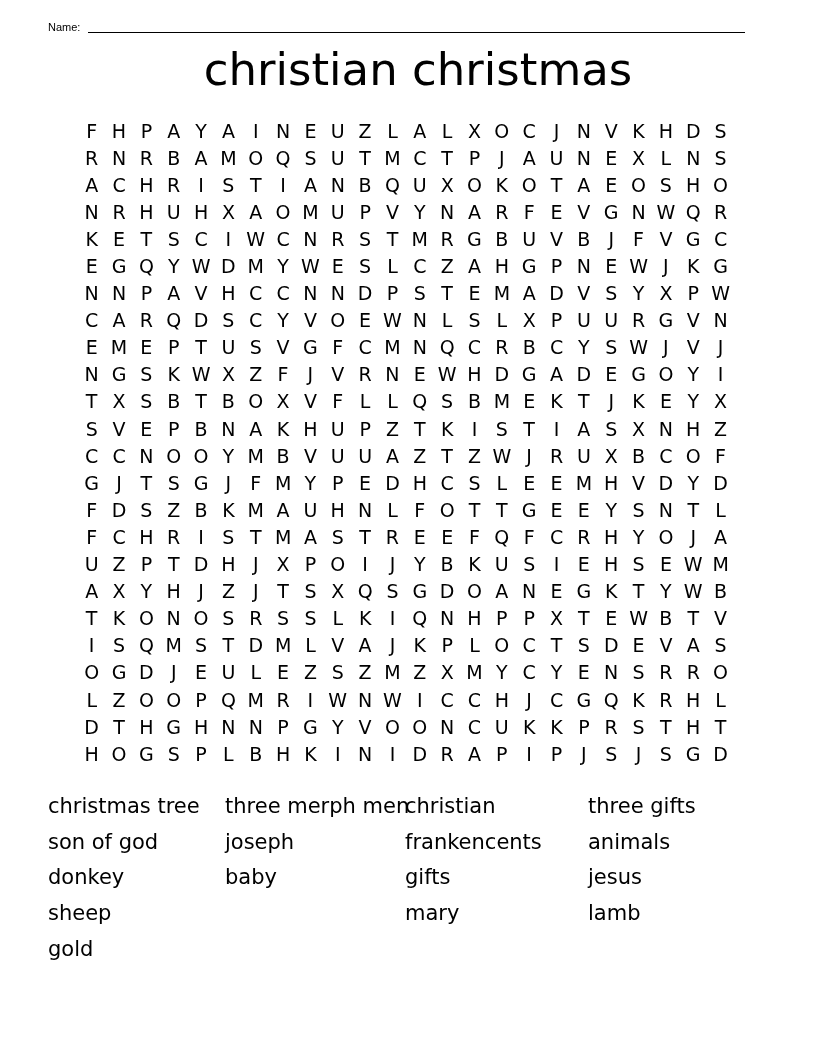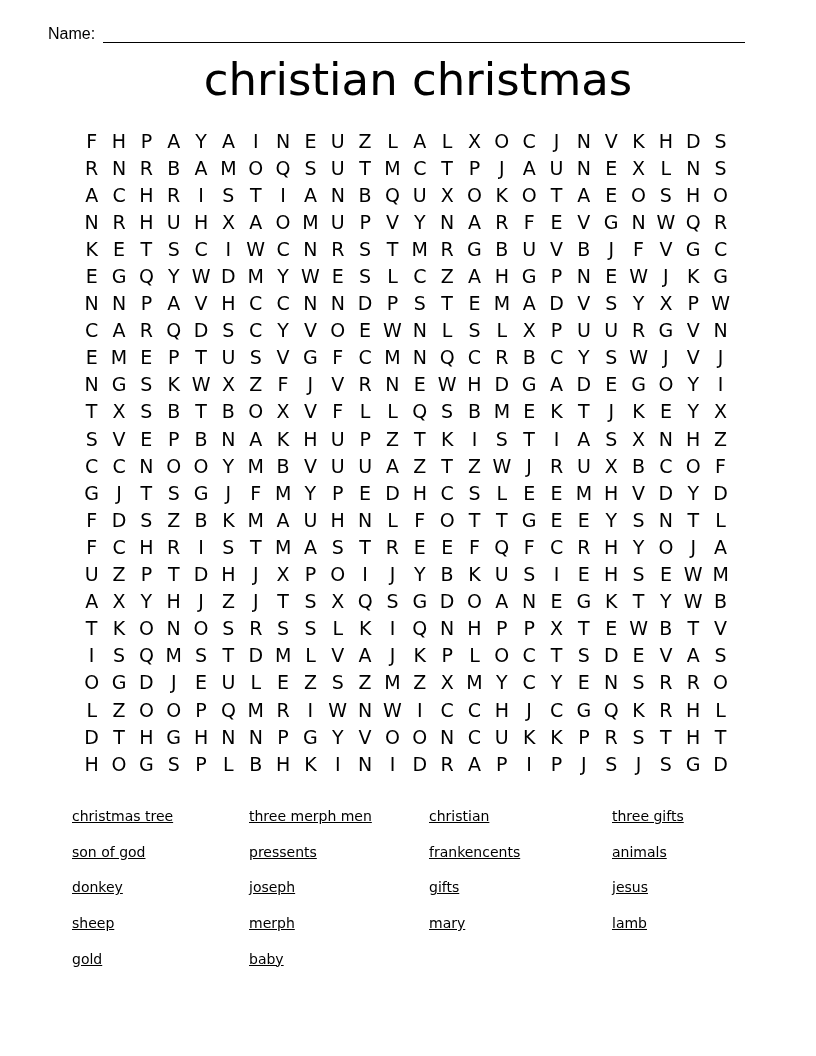--- a/index.html
+++ b/index.html
@@ -7,23 +7,23 @@
     width: 816px;
     height: 1056px;
     background: #ffffff;
     color: #000000;
     font-family: "DejaVu Sans", sans-serif;
     overflow: hidden;
   }
   .name-row {
     display: flex;
     align-items: flex-end;
-    padding: 21px 71px 0 48px;
+    padding: 11px 71px 0 48px;
     font-family: "Liberation Sans", sans-serif;
-    font-size: 16px;
+    font-size: 11px;
     height: 22px;
   }
   .name-label { white-space: nowrap; }
   .name-line {
     flex: 1;
     margin-left: 8px;
     border-bottom: 1.7px solid #000000;
     height: 16px;
   }
   .puzzle-title {
@@ -41,23 +41,22 @@
     margin: 25px 0 0 78px;
     font-size: 19px;
   }
   .cell {
     display: flex;
     align-items: center;
     justify-content: center;
   }
   .bank {
     display: flex;
-    margin: 22px 0 0 72px;
-    font-size: 14px;
-    text-decoration: underline;
+    margin: 22px 0 0 48px;
+    font-size: 21px;
   }
   .word-col:nth-child(1) { width: 177px; }
   .word-col:nth-child(2) { width: 180px; }
   .word-col:nth-child(3) { width: 183px; }
   .word { line-height: 35.6px; white-space: nowrap; }
 </style>
 </head>
 <body>
 
 <div class="name-row">
@@ -649,23 +648,21 @@
 <div class="bank">
     <div class="word-col">
       <div class="word">christmas tree</div>
       <div class="word">son of god</div>
       <div class="word">donkey</div>
       <div class="word">sheep</div>
       <div class="word">gold</div>
     </div>
     <div class="word-col">
       <div class="word">three merph men</div>
-      <div class="word">pressents</div>
       <div class="word">joseph</div>
-      <div class="word">merph</div>
       <div class="word">baby</div>
     </div>
     <div class="word-col">
       <div class="word">christian</div>
       <div class="word">frankencents</div>
       <div class="word">gifts</div>
       <div class="word">mary</div>
     </div>
     <div class="word-col">
       <div class="word">three gifts</div>

